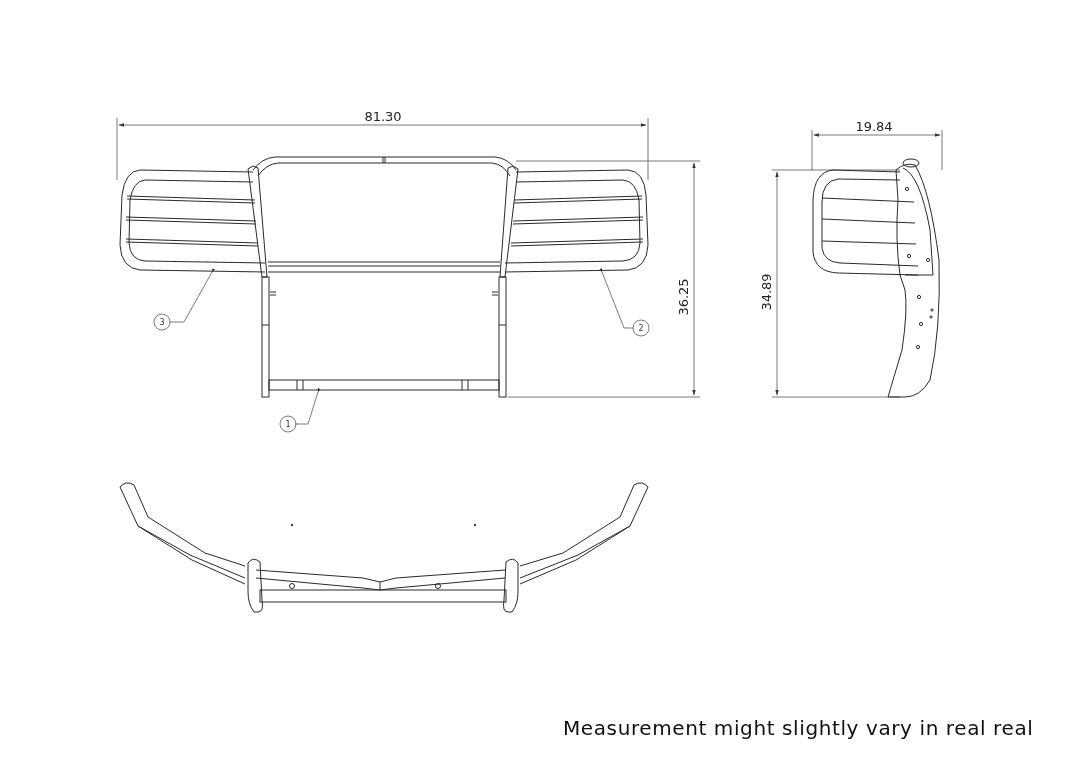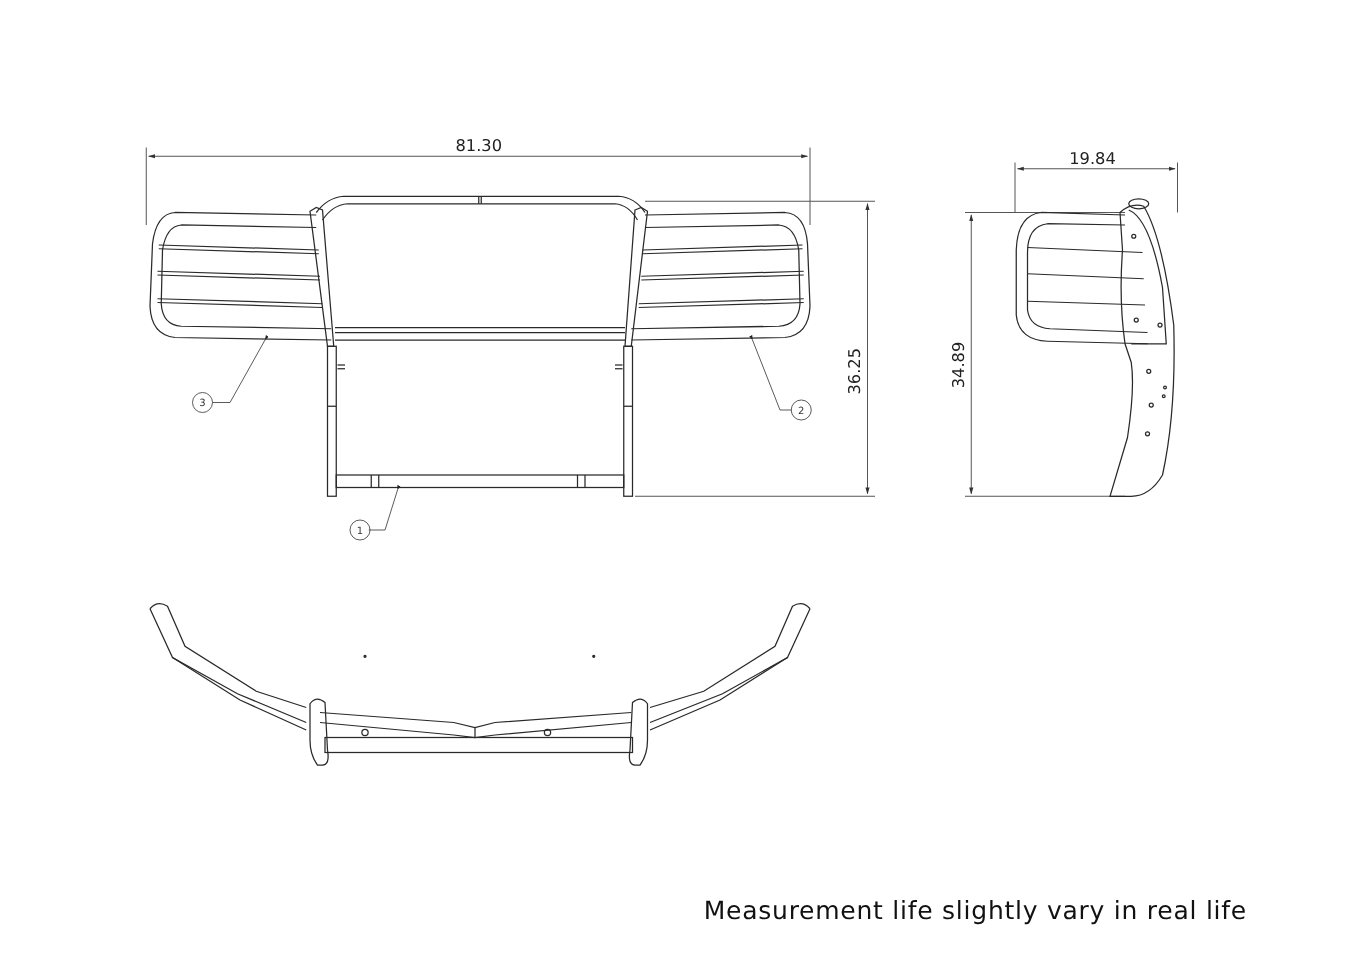--- a/index.html
+++ b/index.html
@@ -160,13 +160,13 @@
     <circle cx="438" cy="586" r="2.5"></circle>
 
     <path d="M248,563 Q253,556 260,562 L262,600 Q264,612 258,612 L254,612 Q248,604 248,592 Z"></path>
 
     <path d="M518,563 Q513,556 506,562 L504,600 Q502,612 508,612 L512,612 Q518,604 518,592 Z"></path>
     <circle cx="292" cy="525" r="0.8" fill="#444"></circle>
     <circle cx="475" cy="525" r="0.8" fill="#444"></circle>
   </g>
 </svg>
 
-<div class="disclaimer">Measurement life slightly vary in real life</div>
+<div class="disclaimer">Measurement might slightly vary in real real</div>
 
 </body></html>

